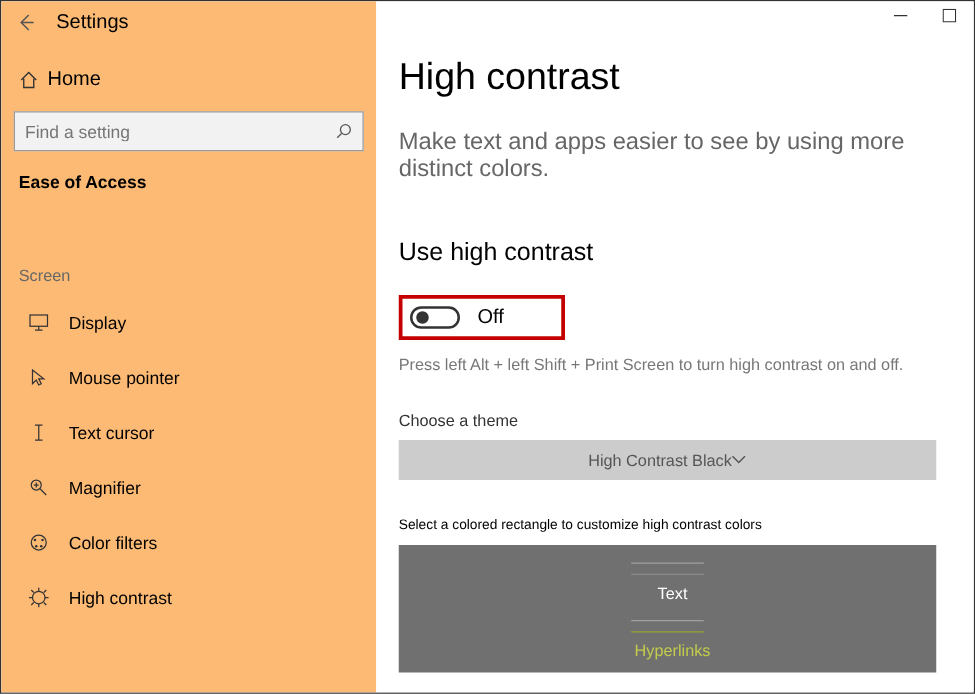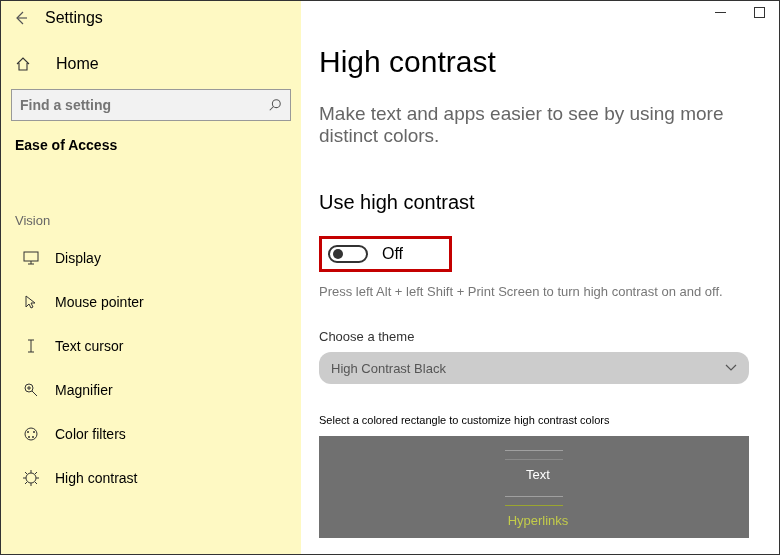--- a/index.html
+++ b/index.html
@@ -1,43 +1,43 @@
 <!DOCTYPE html>
 <html><head>
 <meta charset="utf-8">
 <style>
 * { box-sizing: border-box; margin: 0; padding: 0; font-family: "Segoe UI", Arial, sans-serif; }
 body { width: 780px; height: 555px; border: 1px solid #333; overflow: hidden; background: #fff; }
 .container { display: flex; height: 100%; }
-.sidebar { width: 300px; background: #fef9c3; padding: 0; display: flex; flex-direction: column; }
+.sidebar { width: 300px; background: #fdba74; padding: 0; display: flex; flex-direction: column; }
 .sidebar-top { display: flex; align-items: center; padding: 8px 12px; gap: 16px; }
 .back-arrow { font-size: 16px; color: #555; cursor: pointer; }
-.home-row { display: flex; align-items: center; gap: 23px; padding: 20px 14px 16px 14px; cursor: pointer; }
+.home-row { display: flex; align-items: center; gap: 5px; padding: 20px 14px 16px 14px; cursor: pointer; }
 .home-row span.icon { width: 18px; text-align: center; }
 .search-wrap { margin: 0 10px 14px 10px; }
 .search-box { display: flex; align-items: center; border: 1px solid #999; background: #f2f2f2; height: 32px; padding: 0 8px; }
-.search-box input { border: none; outline: none; background: transparent; flex: 1; font-size: 14px; color: #555; font-weight: bold; }
+.search-box input { border: none; outline: none; background: transparent; flex: 1; font-size: 14px; color: #555; }
 .search-icon { font-size: 14px; color: #555; transform: scaleX(-1); }
 .group-title { font-weight: 700; font-size: 14px; padding: 2px 14px 0 14px; }
 .section-label { font-size: 13px; color: #666; padding: 60px 14px 8px 14px; }
 .nav-item { display: flex; align-items: center; gap: 14px; padding: 14px 22px; font-size: 14px; cursor: pointer; }
 .nav-item .icon { width: 18px; text-align: center; font-size: 15px; }
 .main { flex: 1; background: #fff; padding: 0 0 0 0; position: relative; overflow: hidden; }
 .winctrl { position: absolute; top: 6px; right: 14px; display: flex; gap: 28px; font-size: 12px; color: #555; }
 .winctrl span { cursor: pointer; }
 .content { padding: 44px 0 0 18px; }
 h1 { font-weight: 400; font-size: 30px; margin-bottom: 24px; }
 .sub { font-size: 19px; color: #666; margin-bottom: 44px; }
 h2 { font-weight: 400; font-size: 20px; margin-bottom: 22px; }
 .label { font-size: 13px; color: #333; margin-bottom: 2px; }
 .highlight-box { border: 3px solid #c40000; padding: 6px 46px 6px 6px; display: inline-flex; align-items: center; gap: 14px; margin-bottom: 6px; }
 .toggle { width: 40px; height: 18px; border: 2px solid #333; border-radius: 10px; position: relative; cursor: pointer; }
 .toggle-knob { width: 10px; height: 10px; background: #333; border-radius: 50%; position: absolute; left: 3px; top: 2px; }
 .hint { font-size: 13px; color: #777; margin: 6px 0 30px 0; }
-.theme-select { height: 32px; background: #ccc; display: flex; align-items: center; justify-content: space-between; padding: 0 12px; font-size: 13px; color: #555; width: 430px; cursor: pointer; border-radius: 12px; }
+.theme-select { height: 32px; background: #ccc; display: flex; align-items: center; justify-content: center; padding: 0 12px; font-size: 13px; color: #555; width: 430px; cursor: pointer; }
 .chev { font-size: 12px; color: #555; }
 .custom-label { font-size: 11px; margin: 30px 0 10px 0; }
 .color-panel { background: #707070; width: 430px; padding: 14px 10px 10px 10px; }
 .color-row { display: flex; align-items: center; gap: 8px; margin-bottom: 14px; height: 32px; flex-direction: column; }
 .swatch { width: 58px; height: 28px; cursor: pointer; }
 .sw-gray { background: #a0a0a0; }
 .sw-darkgray { background: #8a8a8a; }
 .sw-olive { background: #9aa52f; }
 .color-label { font-size: 13px; }
 .color-label.white { color: #fff; margin-left: 8px; }
@@ -71,21 +71,21 @@
         <input type="text" placeholder="Find a setting" style="">
         <span class="search-icon">
           <svg width="14" height="14" viewBox="0 0 16 16">
               <circle cx="6.5" cy="6.5" r="4.5" stroke="#555" stroke-width="1.2" fill="none"></circle>
               <line x1="10" y1="10" x2="14" y2="14" stroke="#555" stroke-width="1.2"></line>
             </svg>
         </span>
       </div>
     </div>
     <div class="group-title">Ease of Access</div>
-    <div class="section-label">Vision</div>
+    <div class="section-label">Screen</div>
 
     <div class="nav-item">
       <span class="icon">
         <svg width="16" height="14" viewBox="0 0 16 14">
             <rect x="1" y="1" width="14" height="9" stroke="#333" fill="none"></rect>
             <line x1="5" y1="13" x2="11" y2="13" stroke="#333"></line>
             <line x1="8" y1="10" x2="8" y2="13" stroke="#333"></line>
           </svg>
       </span>
       <span>Display</span>

